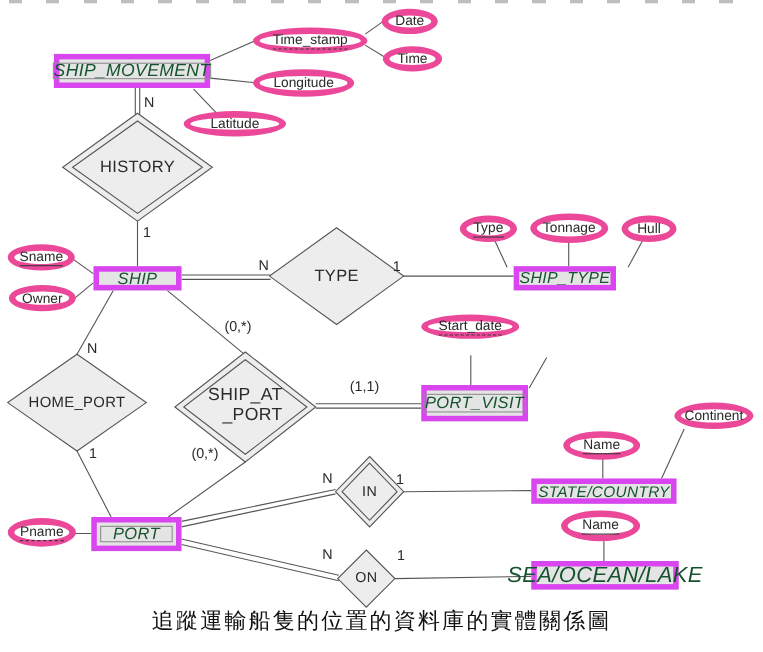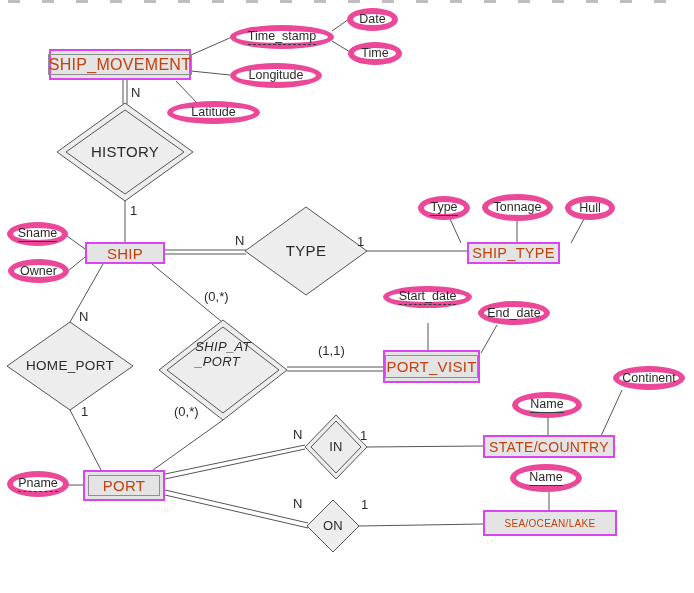--- a/index.html
+++ b/index.html
@@ -6,37 +6,37 @@
   .stage{
     position:relative;width:694px;height:593px;background:#ffffff;overflow:hidden;
     font-family:"Liberation Sans","DejaVu Sans",sans-serif;color:#222;
   }
   .wires{position:absolute;left:0;top:0;}
   .crop-strip{
     position:absolute;left:8px;top:0;width:680px;height:3px;opacity:.55;
     background:repeating-linear-gradient(90deg,#8a8a8a 0 12px,transparent 12px 34px);
   }
   .ent{
-    position:absolute;background:#e4e4e4;border:2px solid #d946ef;box-sizing:border-box;
-    display:flex;align-items:center;justify-content:center;letter-spacing:.3px;color:#c2410c;
+    position:absolute;background:#e4e4e4;border:5px solid #d946ef;box-sizing:border-box;
+    display:flex;align-items:center;justify-content:center;letter-spacing:.3px;color:#14532d;font-style:italic;
   }
   .ent .in{
     flex:1;align-self:stretch;border:1px solid #8f8f8f;
     display:flex;align-items:center;justify-content:center;
   }
   .ent.dbl{padding:3px;}
   .ell{
     position:absolute;background:#fff;border:6px solid #ec4899;border-radius:50%;box-sizing:border-box;
     display:flex;align-items:center;justify-content:center;font-size:12.5px;color:#2a2a2a;
   }
   .ell span{line-height:1.15;}
   .u{border-bottom:1px solid #3a3a3a;}
   .ud{border-bottom:1px dashed #3a3a3a;}
   .dlabel{
-    position:absolute;transform:translate(-50%,-50%);text-align:left;color:#2a2a2a;
+    position:absolute;transform:translate(-50%,-50%);text-align:right;color:#2a2a2a;
     letter-spacing:.3px;line-height:1.15;white-space:nowrap;
   }
   .card{position:absolute;font-size:13px;color:#2a2a2a;white-space:nowrap;}
   .caption{
     position:absolute;left:0;top:551px;width:694px;text-align:center;
     font-family:"Liberation Serif","DejaVu Serif",serif;font-size:20px;letter-spacing:2px;color:#111;
   }
 </style>
 </head>
 <body>
@@ -126,21 +126,21 @@
   <div class="ent dbl" style="left:383px;top:350px;width:97px;height:33px;font-size:15px;">
     <div class="in">
       <span>PORT_VISIT</span>
     </div>
   </div>
 
   <div class="ent" style="left:483px;top:435px;width:132px;height:23px;font-size:14px;">
     <span>STATE/COUNTRY</span>
   </div>
 
-  <div class="ent" style="left:483px;top:510px;width:134px;height:26px;font-size:10px;">
+  <div class="ent" style="left:483px;top:510px;width:134px;height:26px;font-size:20px;">
     <span>SEA/OCEAN/LAKE</span>
   </div>
 
   <div class="ell" style="left:230px;top:25px;width:104px;height:24px;">
     <span class="ud">Time_stamp</span>
   </div>
   <div class="ell" style="left:347px;top:8px;width:51px;height:23px;">
     <span>Date</span>
   </div>
   <div class="ell" style="left:348px;top:42px;width:54px;height:23px;">
@@ -163,39 +163,36 @@
   </div>
   <div class="ell" style="left:482px;top:194px;width:71px;height:27px;">
     <span>Tonnage</span>
   </div>
   <div class="ell" style="left:565px;top:196px;width:50px;height:24px;">
     <span>Hull</span>
   </div>
   <div class="ell" style="left:383px;top:286px;width:89px;height:22px;">
     <span class="ud">Start_date</span>
   </div>
-  <div class="ell" style="left:478px;top:301px;width:72px;height:24px;">
-    <span>End_date</span>
-  </div>
   <div class="ell" style="left:7px;top:471px;width:62px;height:26px;">
     <span class="ud">Pname</span>
   </div>
   <div class="ell" style="left:512px;top:392px;width:70px;height:26px;">
     <span class="u">Name</span>
   </div>
   <div class="ell" style="left:613px;top:366px;width:72px;height:24px;">
     <span>Continent</span>
   </div>
   <div class="ell" style="left:510px;top:464px;width:72px;height:28px;">
     <span class="u">Name</span>
   </div>
 
   <div class="dlabel" style="left:125px;top:152px;font-size:15px;">HISTORY</div>
   <div class="dlabel" style="left:306px;top:251px;font-size:15px;">TYPE</div>
-  <div class="dlabel" style="left:223px;top:355px;font-size:13px;font-style:italic;">
+  <div class="dlabel" style="left:223px;top:369px;font-size:16px;">
     <div>SHIP_AT</div>
     <div>_PORT</div>
   </div>
   <div class="dlabel" style="left:70px;top:366px;font-size:13.5px;">HOME_PORT</div>
   <div class="dlabel" style="left:336px;top:447px;font-size:13px;">IN</div>
   <div class="dlabel" style="left:333px;top:526px;font-size:13px;">ON</div>
 
   <div class="card" style="left:131px;top:85px;">N</div>
   <div class="card" style="left:130px;top:203px;">1</div>
   <div class="card" style="left:235px;top:233px;">N</div>
@@ -203,14 +200,15 @@
   <div class="card" style="left:204px;top:289px;">(0,*)</div>
   <div class="card" style="left:318px;top:343px;">(1,1)</div>
   <div class="card" style="left:174px;top:404px;">(0,*)</div>
   <div class="card" style="left:79px;top:309px;">N</div>
   <div class="card" style="left:81px;top:404px;">1</div>
   <div class="card" style="left:293px;top:427px;">N</div>
   <div class="card" style="left:360px;top:428px;">1</div>
   <div class="card" style="left:293px;top:496px;">N</div>
   <div class="card" style="left:361px;top:497px;">1</div>
 
+  <div class="caption">追蹤運輸船隻的位置的資料庫的實體關係圖</div>
 
 </div>
 
 </body></html>

